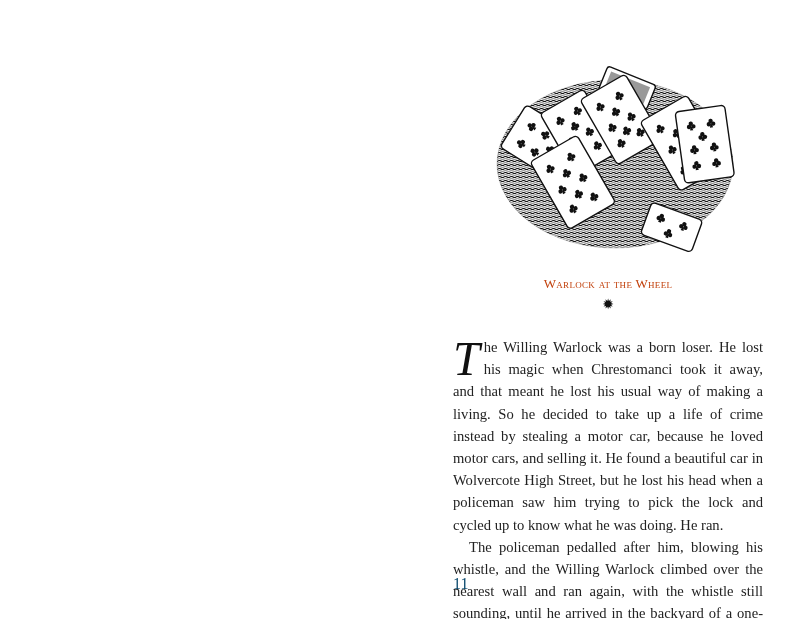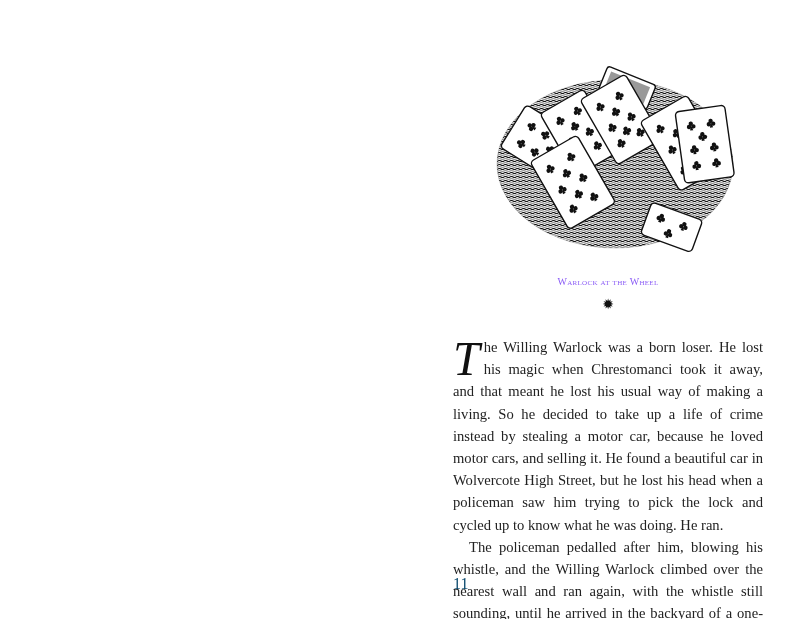--- a/index.html
+++ b/index.html
@@ -37,24 +37,24 @@
       top: 52px;
       width: 260px;
       height: 200px;
     }
     .chapter-title {
       position: absolute;
       left: 453px;
       width: 310px;
       top: 276px;
       text-align: center;
-      font-size: 10px;
+      font-size: 13px;
       letter-spacing: 0.3px;
       font-variant: small-caps;
-      color: #8b5cf6;
+      color: #c2410c;
     }
     .ornament {
       position: absolute;
       left: 453px;
       width: 310px;
       top: 298px;
       text-align: center;
       font-size: 14px;
       line-height: 14px;
       color: #111;

